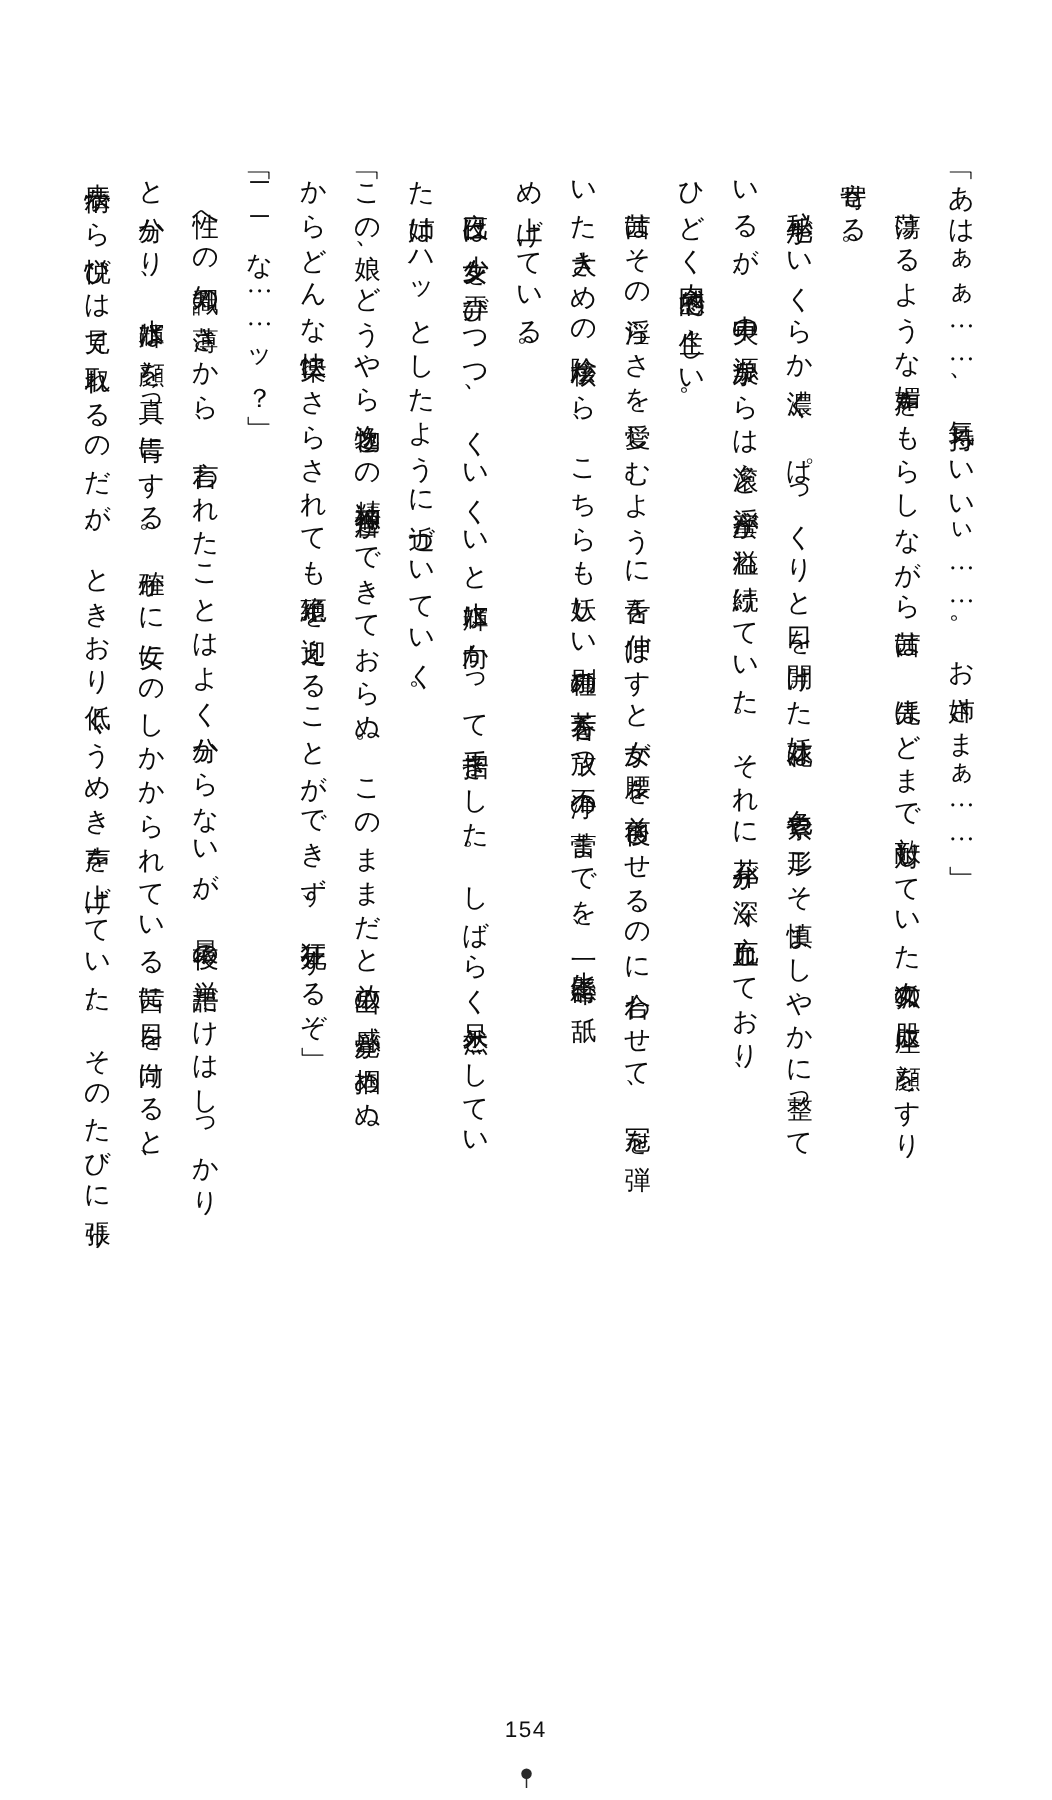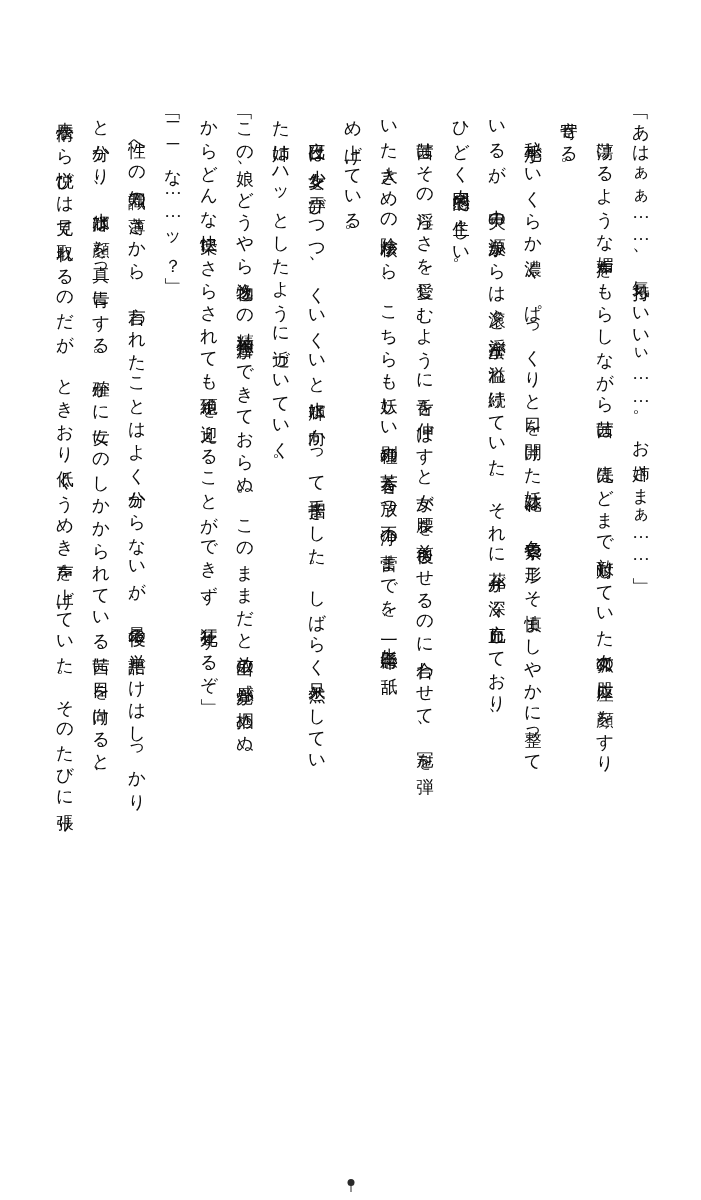--- a/index.html
+++ b/index.html
@@ -90,16 +90,17 @@
     <div class="col">　夜巳は少女を弄びつつ、くいくいと水輝に向かって手招きした。しばらく呆然としてい</div>
     <div class="col">た姉はハッとしたように近づいていく。</div>
     <div class="col">「この娘、どうやら逸物との精神適合ができておらぬ。このままだと放出の感覚が掴めぬ</div>
     <div class="col">からどんな快楽にさらされても絶頂を迎えることができず、狂死するぞ」</div>
     <div class="col">「──な……ッ？」</div>
     <div class="col">　性への知識の薄さから、言われたことはよく分からないが、最後の単語だけはしっかり</div>
     <div class="col">と分かり、水輝は顔を真っ青にする。確かに女にのしかかられている茜に目を向けると、</div>
     <div class="col">表情から悦びは見て取れるのだが、ときおり低くうめき声を上げていた。そのたびに張り</div>
   </div>
 
+  <div class="page-number">154</div>
   <div class="gutter-stem"></div>
   <div class="gutter-mark"></div>
 
 </div>
 
 </body></html>

